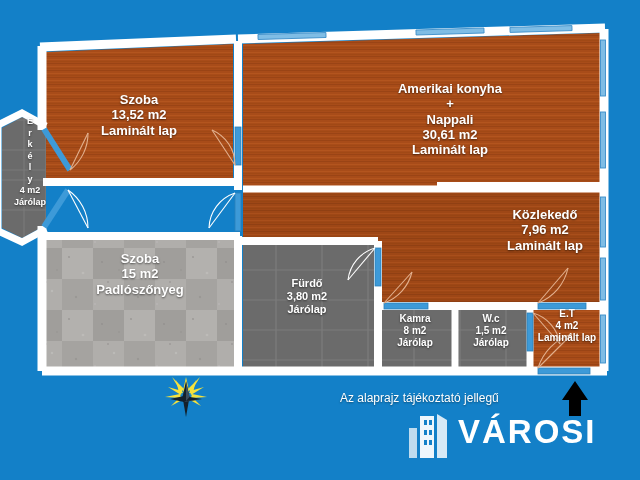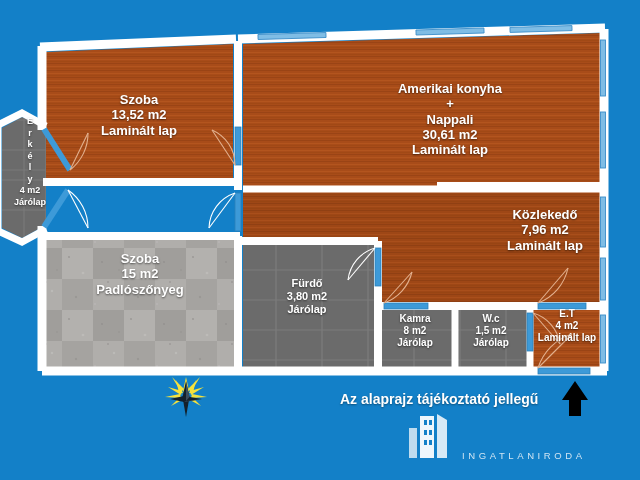--- a/index.html
+++ b/index.html
@@ -29,21 +29,21 @@
   
   #balcony-label{
     position:absolute;left:8px;top:116px;width:44px;
     color:#ffffff;font-weight:bold;font-size:9px;text-align:center;
     line-height:1.28;text-shadow:0 1px 2px rgba(0,0,0,.5);
   }
   #balcony-label .v{display:block;letter-spacing:0px;}
 
   #disclaimer{
     position:absolute;left:340px;top:391px;
-    color:#ffffff;font-weight:bold;font-size:14px;
+    color:#ffffff;font-weight:normal;font-size:12px;
     text-shadow:0 1px 2px rgba(0,0,0,.4);
   }
 
   
   #logo{position:absolute;left:406px;top:414px;width:226px;height:56px;}
   #logo-word{
     position:absolute;left:52px;top:0px;
     color:#ffffff;font-size:33px;font-weight:bold;letter-spacing:2px;
     line-height:36px;
   }
@@ -290,14 +290,14 @@
   <span class="v">é</span>
   <span class="v">l</span>
   <span class="v">y</span>
   <span class="v">4 m2</span>
   <span class="v">Járólap</span>
 </div>
 
 <div id="disclaimer">Az alaprajz tájékoztató jellegű</div>
 
 <div id="logo">
-  <div id="logo-sub">INGATLANIRODA</div>
+  <div id="logo-word">VÁROSI</div>
 </div>
 
 </body></html>

